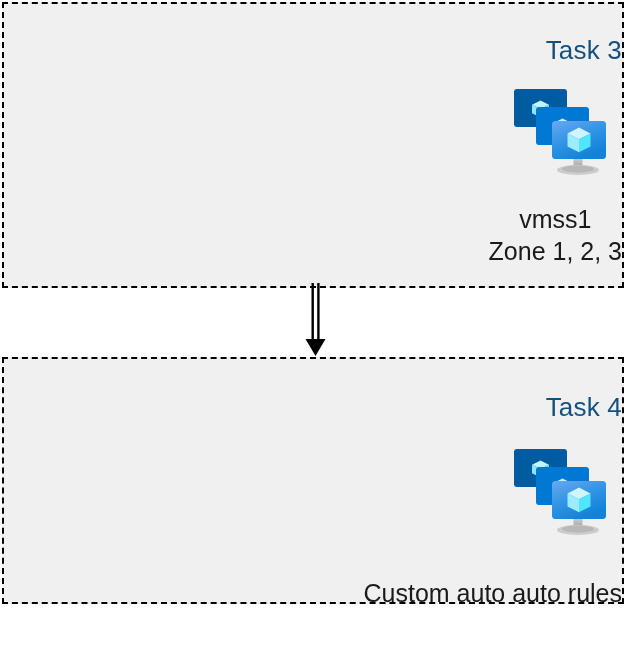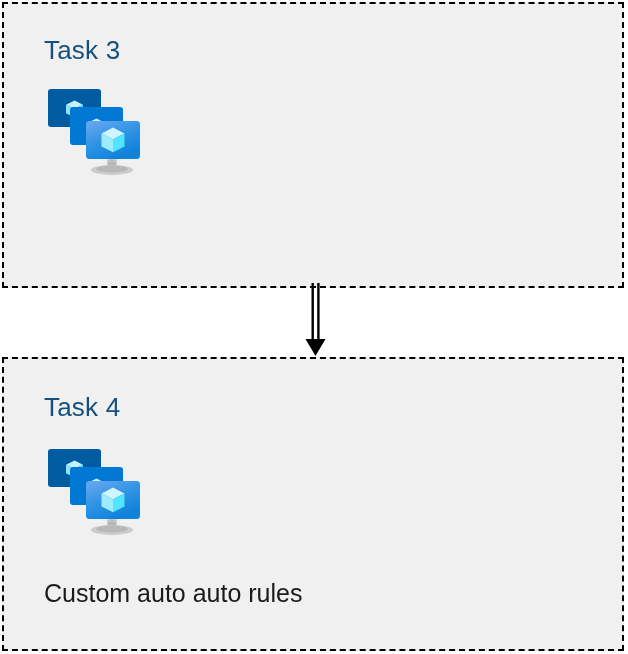--- a/index.html
+++ b/index.html
@@ -25,34 +25,33 @@
   }
 
   
   .task-box {
     position: absolute;
     box-sizing: border-box;
     background: #f0f0f0;
     border: 2px dashed #000000;
     display: flex;
     flex-direction: column;
-    align-items: flex-start;
-    padding-left: 40px;
+    align-items: flex-end;
   }
   .task-box-top {
     left: 2px;
     top: 2px;
     width: 622px;
     height: 286px;
   }
   .task-box-bottom {
     left: 2px;
     top: 357px;
     width: 622px;
-    height: 294px;
+    height: 247px;
   }
 
   
   .task-title {
     color: #14507d;
     font-size: 26px;
     font-weight: 400;
     letter-spacing: 0.2px;
     line-height: 1;
     text-align: center;
@@ -135,20 +134,24 @@
 
         <rect x="42" y="36" width="54" height="38" rx="3.5" fill="url(#frontGradA)"></rect>
         <g>
           <polygon points="69,42.5 80.5,48.4 69,54.3 57.5,48.4" fill="#cdf4ff"></polygon>
           <polygon points="57.5,48.4 69,54.3 69,67.3 57.5,61.4" fill="#9cebff"></polygon>
           <polygon points="80.5,48.4 80.5,61.4 69,67.3 69,54.3" fill="#50e6ff"></polygon>
         </g>
       </svg>
     </span>
 
+    <div class="caption">
+      <span class="caption-line">vmss1</span>
+      <span class="caption-line">Zone 1, 2, 3</span>
+    </div>
   </div>
 
   <svg class="connector" viewBox="0 0 40 78" xmlns="http://www.w3.org/2000/svg" aria-hidden="true">
 
     <rect x="15.5" y="0" width="2.4" height="58" fill="#000000"></rect>
     <rect x="21.2" y="0" width="2.4" height="58" fill="#000000"></rect>
 
     <polygon points="9.5,56 29.5,56 19.5,73" fill="#000000"></polygon>
   </svg>
 

